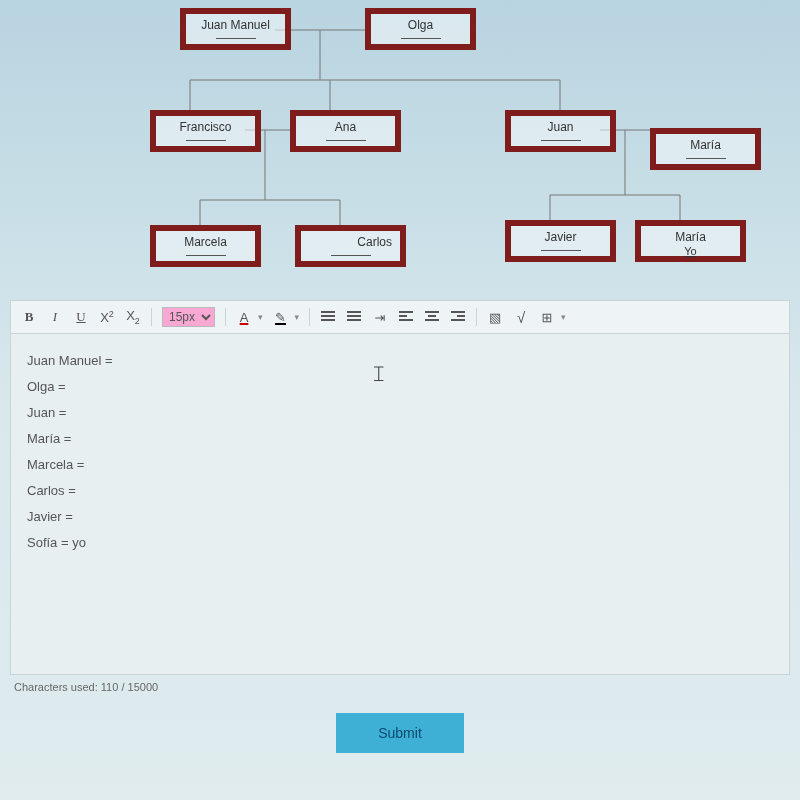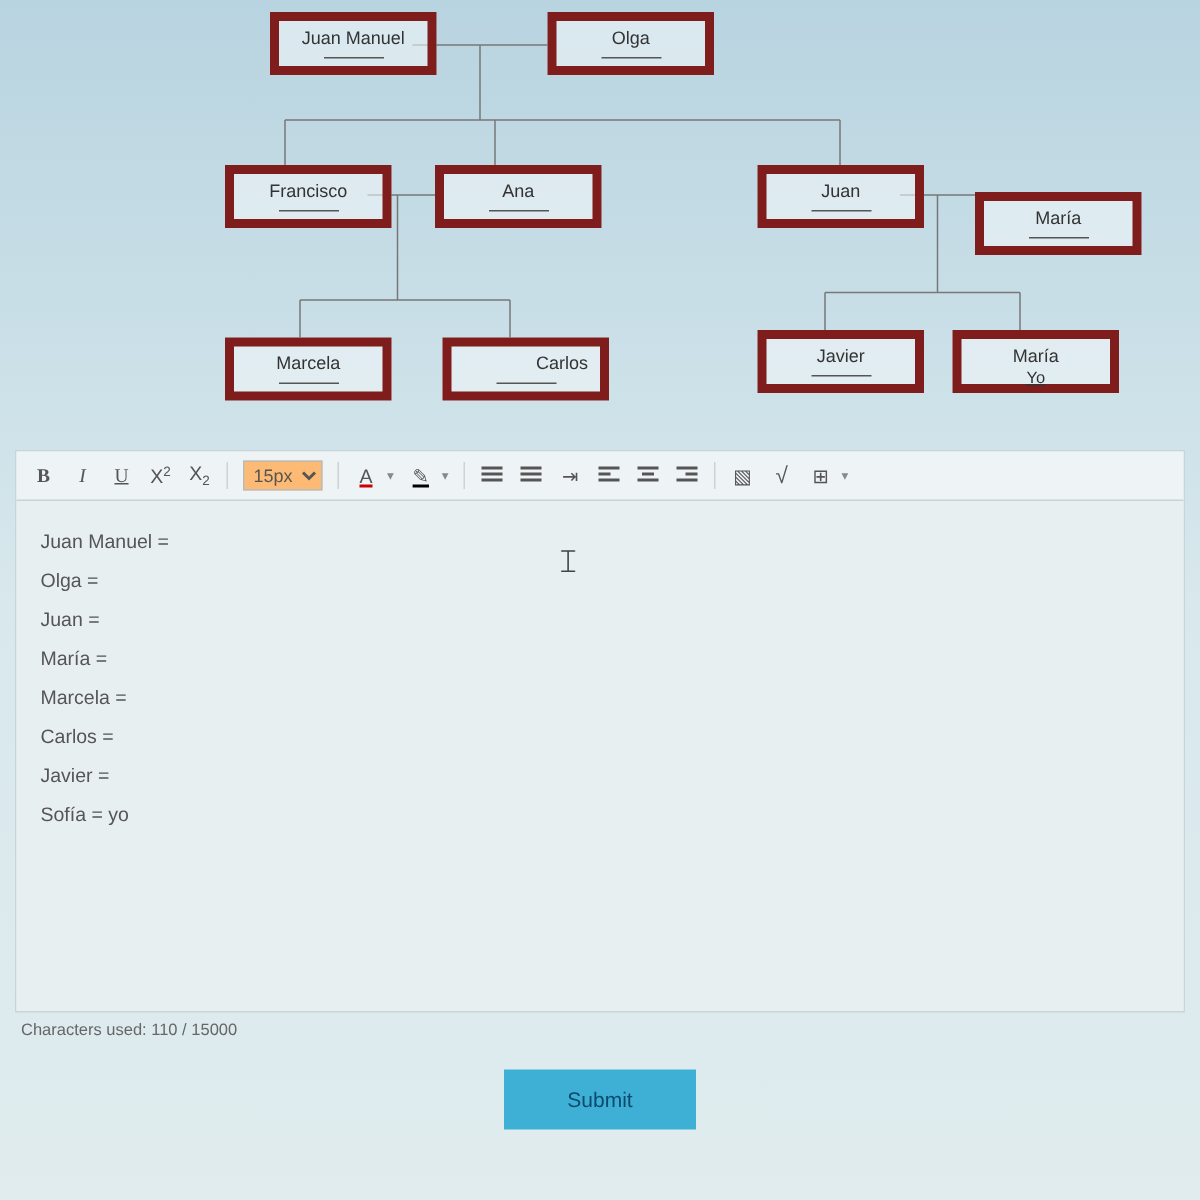--- a/index.html
+++ b/index.html
@@ -60,21 +60,21 @@
     text-align:center;
     font-family: Liberation Sans, sans-serif;
   }
   .toolbar .bold { font-weight:bold; font-family: Georgia, serif;}
   .toolbar .italic { font-style:italic; font-family: Georgia, serif;}
   .toolbar .under { text-decoration:underline; font-family: Georgia, serif;}
   .toolbar select {
     border:1px solid #bbb;
     font-size:12px;
     padding:1px 2px;
-    background:#fdba74;
+    background:#f9a8d4;
     color:#555;
   }
   .toolbar .sep { width:1px; height:18px; background:#c9d4d8; }
   .toolbar .ico { font-size:13px; color:#555; }
   .toolbar .color-underline { text-decoration: underline; text-decoration-color: #c00; text-decoration-thickness:2px; }
   .toolbar .hl-underline { text-decoration: underline; text-decoration-color: #000; text-decoration-thickness:2px; }
   .toolbar .dd { font-size:9px; color:#888; margin-left:-4px;}
   .editor-body {
     min-height: 340px;
     padding: 14px 16px;

